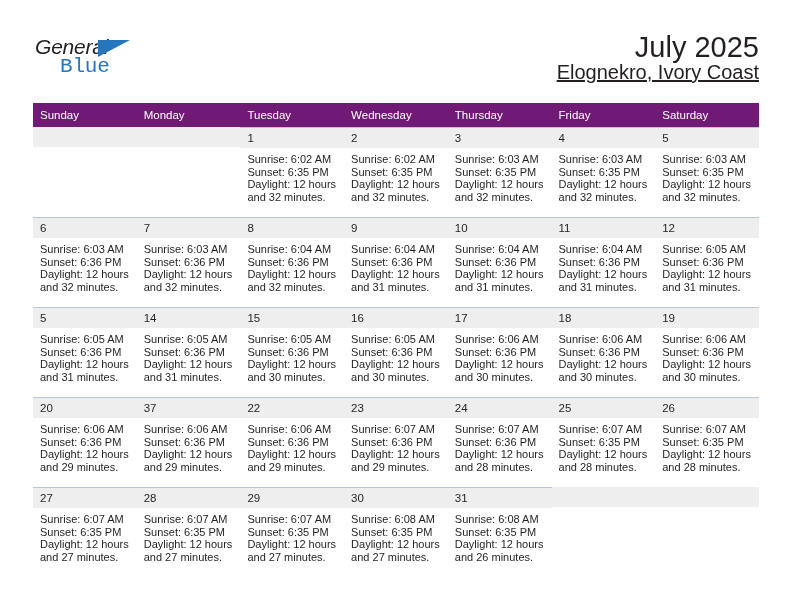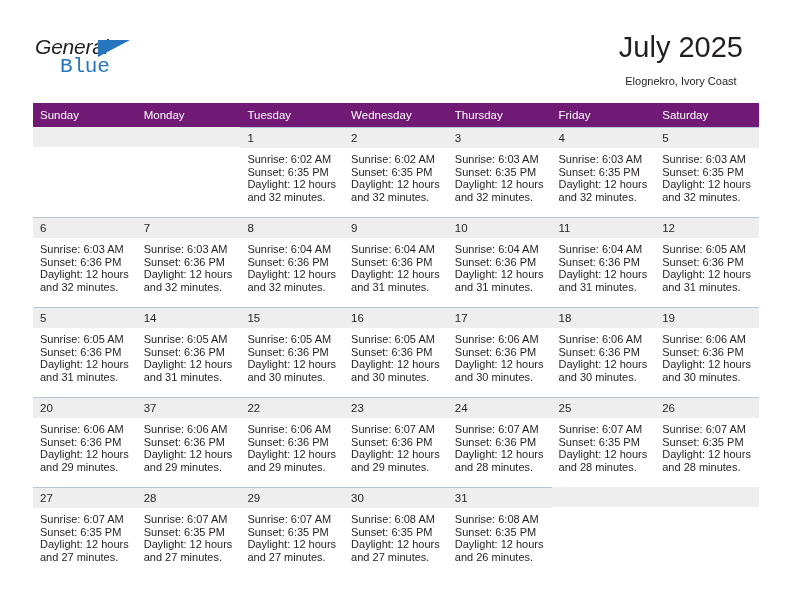--- a/index.html
+++ b/index.html
@@ -60,36 +60,36 @@
     left: 63px;
     top: 5px;
     width: 0;
     height: 0;
     border-left: 32px solid #2576bc;
     border-bottom: 17px solid transparent;
     border-top: 0 solid transparent;
   }
   .title-block {
     position: absolute;
-    right: 16px;
+    right: 0;
     top: 0;
-    text-align: center;
+    text-align: right;
   }
   .month-title {
     font-size: 29px;
     color: #231f20;
     line-height: 34px;
     white-space: nowrap;
   }
   .location {
-    margin-top: 9px;
-    font-size: 11px;
+    font-size: 20px;
     color: #231f20;
     line-height: 17px;
     white-space: nowrap;
+    text-decoration: underline;
   }
 
   
   .calendar {
     position: absolute;
     left: 33px;
     top: 103px;
     width: 726px;
     border-collapse: collapse;
     table-layout: fixed;

